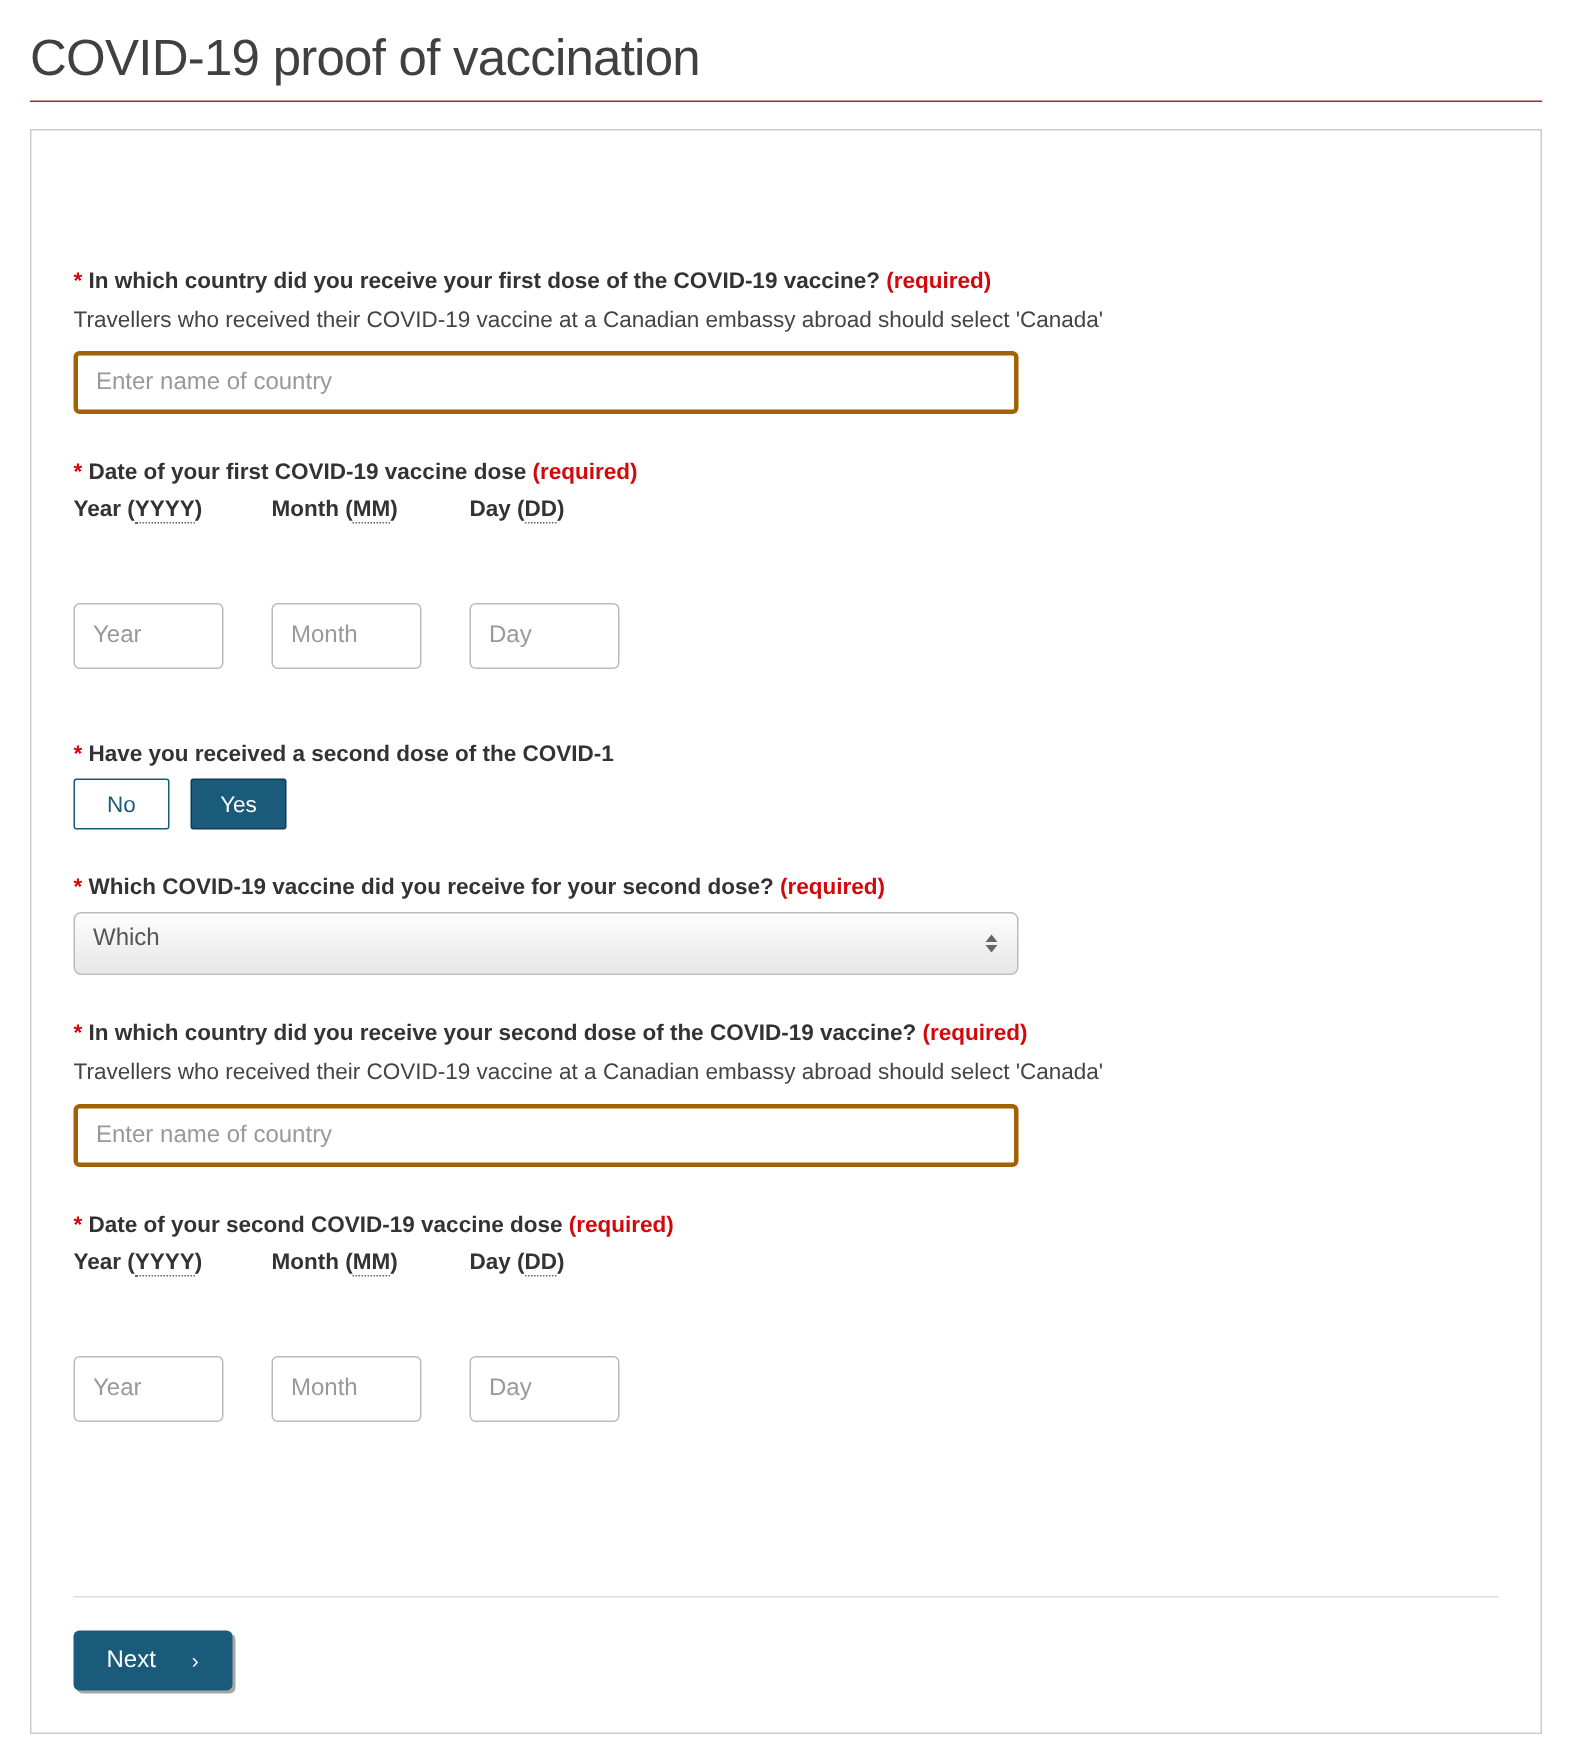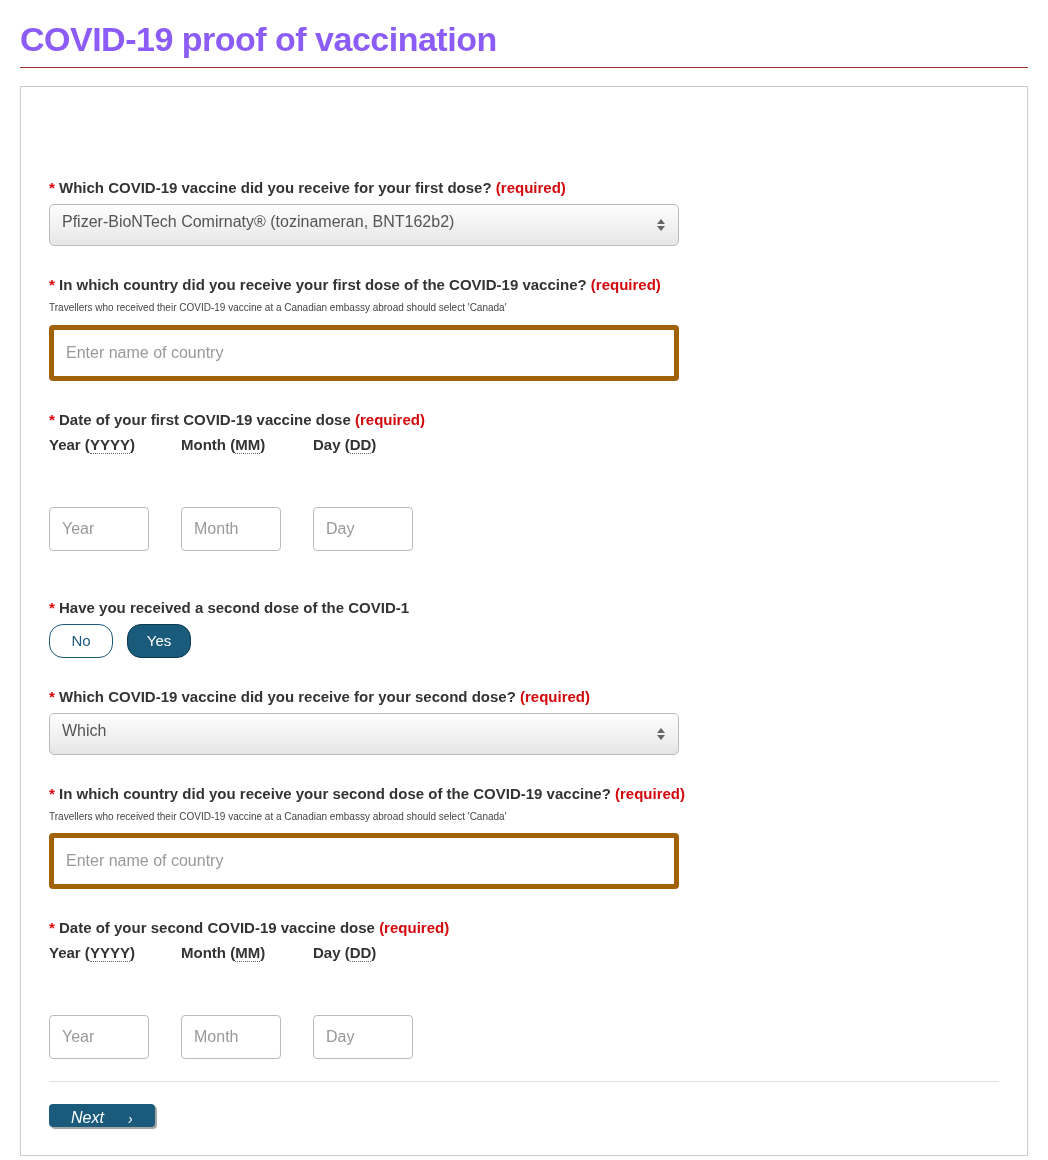--- a/index.html
+++ b/index.html
@@ -8,22 +8,22 @@
       padding: 0;
     }
     body {
       font-family: "Helvetica Neue", Helvetica, Arial, sans-serif;
       background: #fff;
       padding: 0 20px;
       color: #333;
     }
     .page-title {
       font-size: 34px;
-      font-weight: 700;
-      color: #8b5cf6;
+      font-weight: 400;
+      color: #404040;
       margin: 20px 0 8px 0;
       letter-spacing: -0.5px;
     }
     .title-underline {
       height: 1px;
       background: #a52a2a;
       margin-bottom: 18px;
     }
     .form-panel {
       border: 1px solid #ccc;
@@ -44,21 +44,21 @@
     }
     .req-star {
       color: #d3080c;
       font-weight: 700;
     }
     .req-text {
       color: #d3080c;
       font-weight: 700;
     }
     .hint-text {
-      font-size: 10px;
+      font-size: 15px;
       color: #444;
       margin-bottom: 10px;
       line-height: 1.35;
     }
     .dotted-abbr {
       border-bottom: 1px dotted #666;
     }
     .select-wrapper {
       position: relative;
       width: 630px;
@@ -97,25 +97,25 @@
     }
     .caret-down {
       width: 0; height: 0;
       border-left: 4px solid transparent;
       border-right: 4px solid transparent;
       border-top: 5px solid #666;
     }
     .text-input {
       width: 630px;
       max-width: 100%;
-      height: 56px;
+      height: 42px;
       padding: 10px 12px;
       font-size: 16px;
       color: #0f172a;
-      border: 5px solid #a16207;
+      border: 3px solid #a16207;
       border-radius: 4px;
       background: #fff;
     }
     .text-input::placeholder {
       color: #999;
     }
     .date-row {
       display: flex;
       gap: 32px;
     }
@@ -149,21 +149,21 @@
     .btn-row {
       display: flex;
       gap: 14px;
     }
     .toggle-btn {
       height: 34px;
       min-width: 64px;
       padding: 0 16px;
       font-size: 15px;
       font-weight: 400;
-      border-radius: 14px;
+      border-radius: 2px;
       cursor: pointer;
       display: flex;
       align-items: center;
       justify-content: center;
     }
     .toggle-btn.off {
       background: #fff;
       border: 1px solid #1a5a7a;
       color: #1a5a7a;
     }
@@ -176,62 +176,47 @@
     .footer-divider {
       height: 1px;
       background: #ddd;
       margin: 40px 0 22px 0;
     }
     .next-btn {
       background: #1a5a7a;
       color: #fff;
       border: none;
       border-radius: 4px;
-      height: 23px;
+      height: 40px;
       padding: 0 22px;
       font-size: 16px;
       display: inline-flex;
-      align-items: flex-end;
+      align-items: center;
       gap: 24px;
       cursor: pointer;
       box-shadow: 2px 2px 0 rgba(0,0,0,0.35);
-      font-style: italic;
     }
     .next-arrow {
       font-size: 14px;
     }
     .form-bottom {
       position: absolute;
       left: 28px;
       right: 28px;
       bottom: 28px;
     }
   </style>
 </head>
 <body>
 
 <h1 class="page-title">COVID-19 proof of vaccination</h1>
 <div class="title-underline"></div>
 
 <div class="form-panel">
 
-  <div class="field-group">
-    <label class="field-label">
-      <span class="req-star">*</span>
-      <span>Which COVID-19 vaccine did you receive for your first dose?</span>
-      <span class="req-text">(required)</span>
-    </label>
-    <div class="select-wrapper">
-      <div class="select-control">Pfizer-BioNTech Comirnaty® (tozinameran, BNT162b2)</div>
-      <div class="select-caret">
-        <div class="caret-up"></div>
-        <div class="caret-down"></div>
-      </div>
-    </div>
-  </div>
 
   <div class="field-group">
     <label class="field-label">
       <span class="req-star">*</span>
       <span>In which country did you receive your first dose of the COVID-19 vaccine?</span>
       <span class="req-text">(required)</span>
     </label>
     <div class="hint-text">Travellers who received their COVID-19 vaccine at a Canadian embassy abroad should select 'Canada'</div>
     <input class="text-input" type="text" placeholder="Enter name of country" style="">
   </div>

